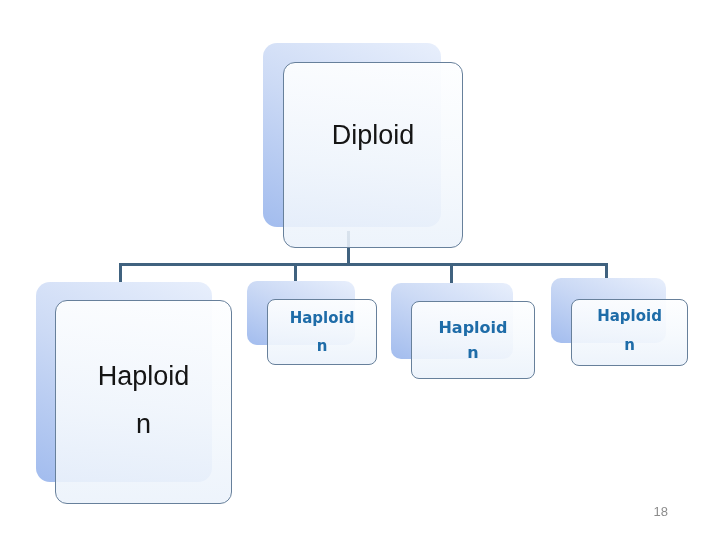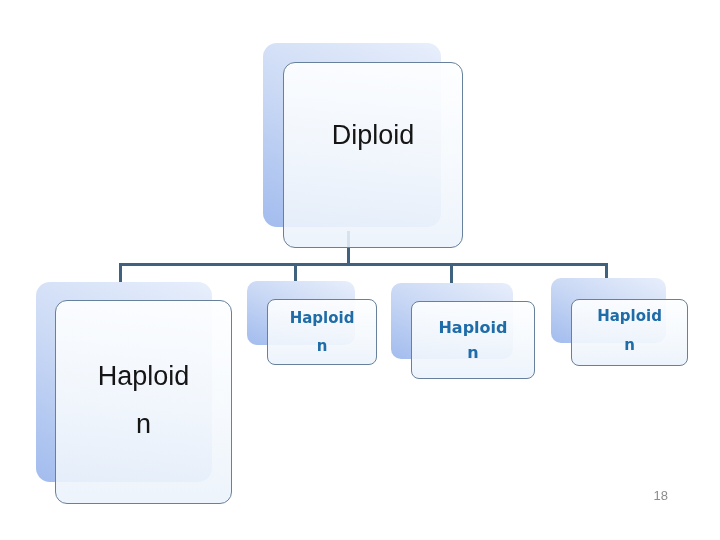--- a/index.html
+++ b/index.html
@@ -59,21 +59,21 @@
   .s-c3 { left:391px; top:283px; width:122px; height:76px; }
   .b-c3 { left:411px; top:301px; width:122px; height:76px; }
   .b-c3 .t1, .b-c3 .t2 { font-size:16px; line-height:20px; }
   .b-c3 .t1 { top:16px; } .b-c3 .t2 { top:41px; }
 
   .s-c4 { left:551px; top:278px; width:115px; height:65px; }
   .b-c4 { left:571px; top:299px; width:115px; height:65px; }
   .b-c4 .t1 { top:7px; }  .b-c4 .t2 { top:36px; }
 
   .page-num {
-    position:absolute; left:628px; top:488px; width:40px; text-align:right;
+    position:absolute; left:628px; top:504px; width:40px; text-align:right;
     font-size:13px; color:#8c8c8c;
   }
 </style>
 </head>
 <body>
 
 <div class="slide">
 
   <div class="conn trunk"></div>
   <div class="conn hbar"></div>

